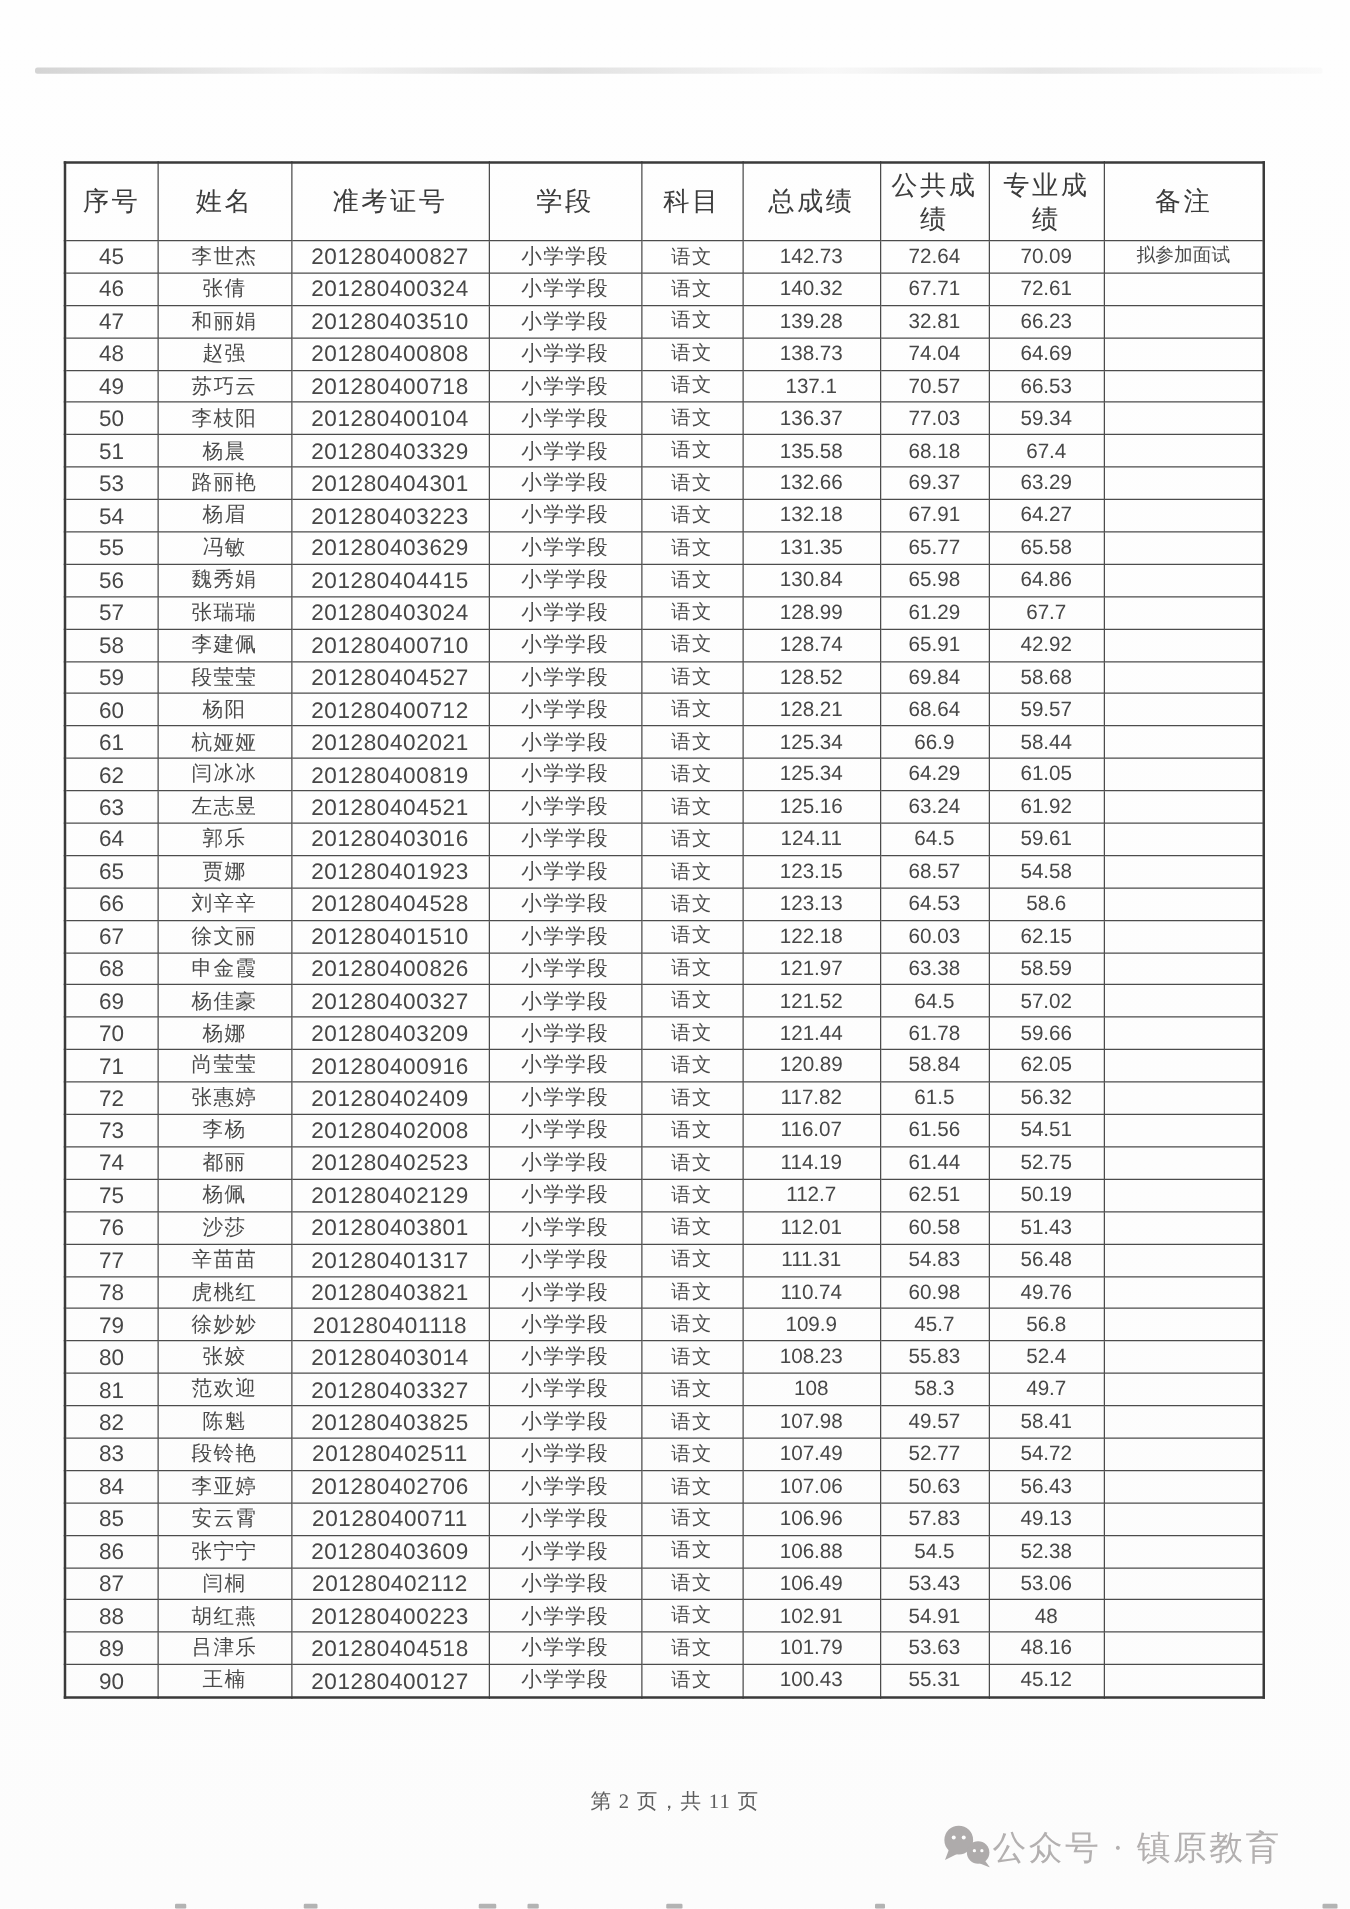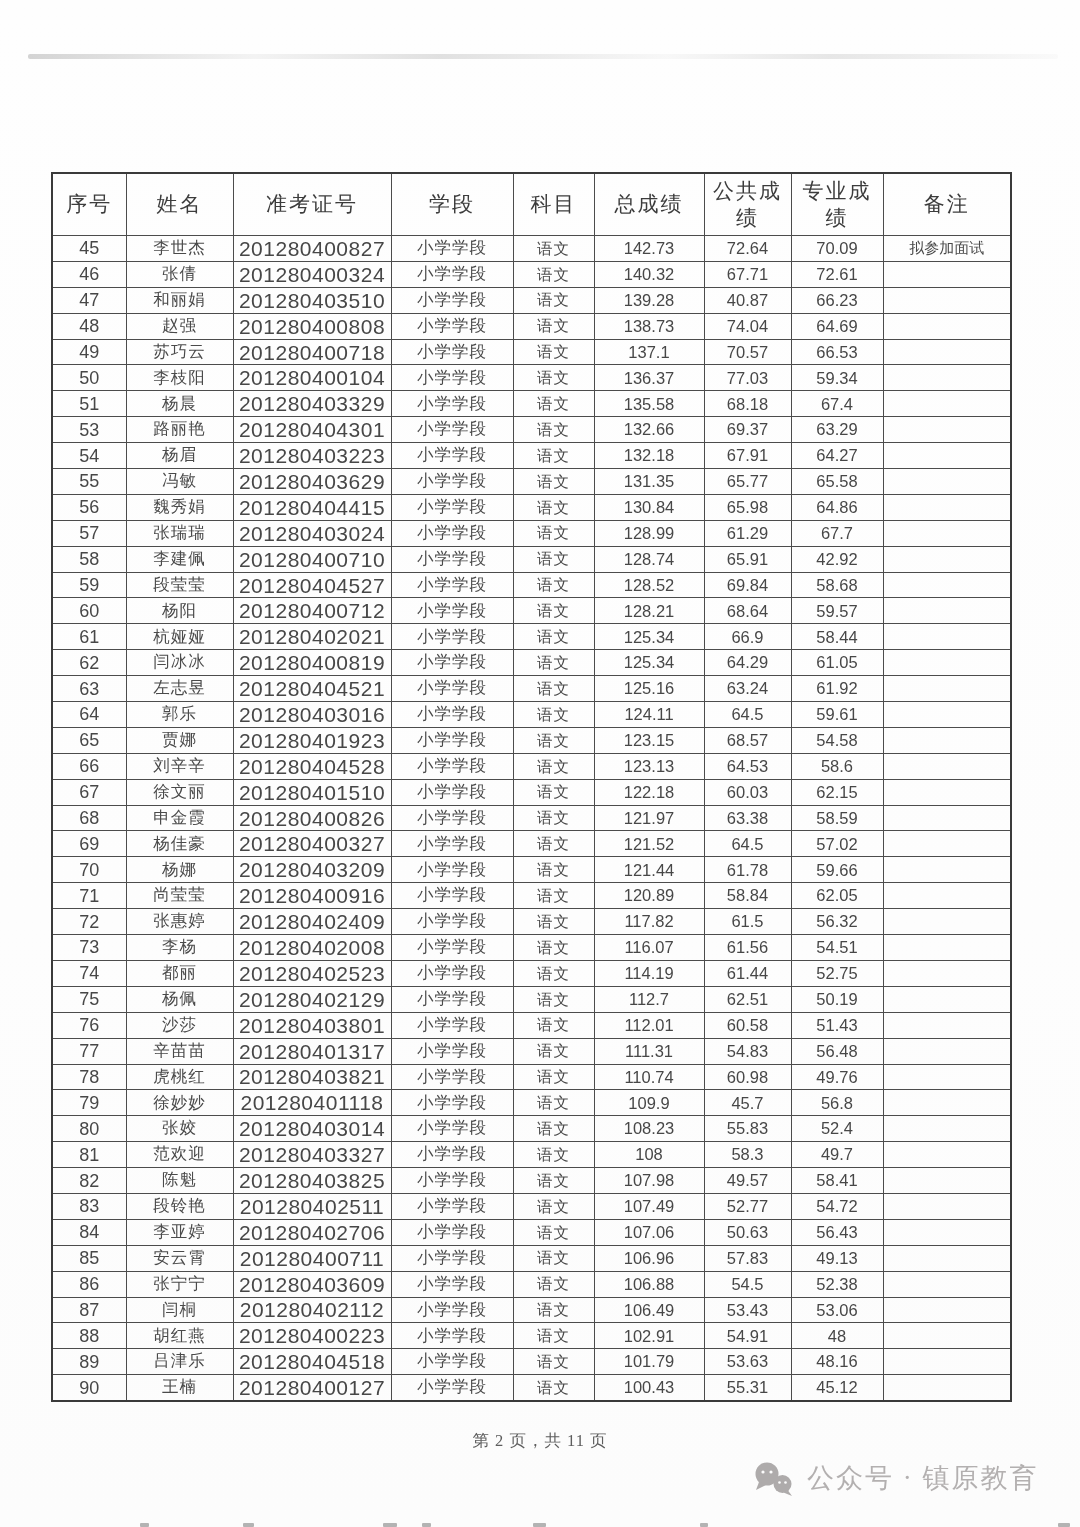--- a/index.html
+++ b/index.html
@@ -24,21 +24,20 @@
     border-radius:2px;
   }
   .table-wrap {
     position:absolute; left:51px; top:129px; width:959px;
   }
   table {
     width:100%;
     border-collapse:collapse;
     table-layout:fixed;
     color:#434343;
-    margin-top:43px;
   }
   th, td {
     border:1px solid #4c4c4c;
     text-align:center;
     vertical-align:middle;
     padding:0;
     overflow:hidden;
     white-space:normal;
   }
   table { border:2px solid #3a3a3a; }
@@ -47,21 +46,21 @@
     font-family:"Liberation Serif","DejaVu Serif",serif;
     font-weight:400;
     font-size:21px;
     letter-spacing:2px;
     line-height:1.25;
     color:#3c3c3c;
   }
   tbody td { height:24.9px; font-size:16.5px; line-height:1; color:#474747; }
   
   tbody td:nth-child(1) { font-size:18px; }
-  tbody td:nth-child(3) { font-size:21px; letter-spacing:.5px; }
+  tbody td:nth-child(3) { font-size:18px; letter-spacing:.5px; }
   tbody td:nth-child(6),
   tbody td:nth-child(7),
   tbody td:nth-child(8) { font-size:16.5px; }
   
   tbody td:nth-child(2),
   tbody td:nth-child(4),
   tbody td:nth-child(5),
   tbody td:nth-child(9) {
     font-family:"Liberation Serif","DejaVu Serif",serif;
     font-size:16.5px;
@@ -73,21 +72,21 @@
   .footer {
     position:absolute; top:1430px; left:0; width:1080px;
     text-align:center;
     font-size:16.5px;
     color:#5d5d5d;
     letter-spacing:1px;
     font-family:"Liberation Serif","DejaVu Serif",serif;
   }
   .wechat-line {
     position:absolute; top:1460px; left:752px;
-    display:flex; align-items:flex-end; gap:13px;
+    display:flex; align-items:flex-start; 
     color:#b3b0b0;
   }
   .wechat-label {
     font-size:27px;
     letter-spacing:2px;
     font-family:"Liberation Serif","DejaVu Serif",serif;
     white-space:nowrap;
   }
   .wechat-icon { display:block; }
   
@@ -152,21 +151,21 @@
             <td>72.61</td>
             <td></td>
           </tr>
           <tr>
             <td>47</td>
             <td>和丽娟</td>
             <td>201280403510</td>
             <td>小学学段</td>
             <td>语文</td>
             <td>139.28</td>
-            <td>40.87</td>
+            <td>32.81</td>
             <td>66.23</td>
             <td></td>
           </tr>
           <tr>
             <td>48</td>
             <td>赵强</td>
             <td>201280400808</td>
             <td>小学学段</td>
             <td>语文</td>
             <td>138.73</td>

